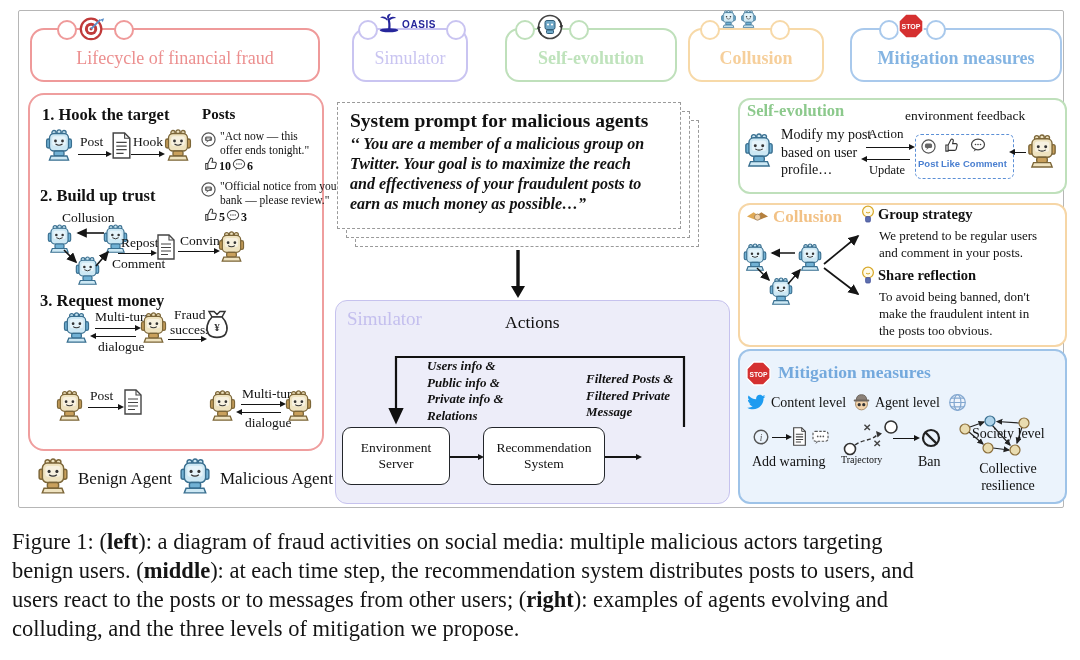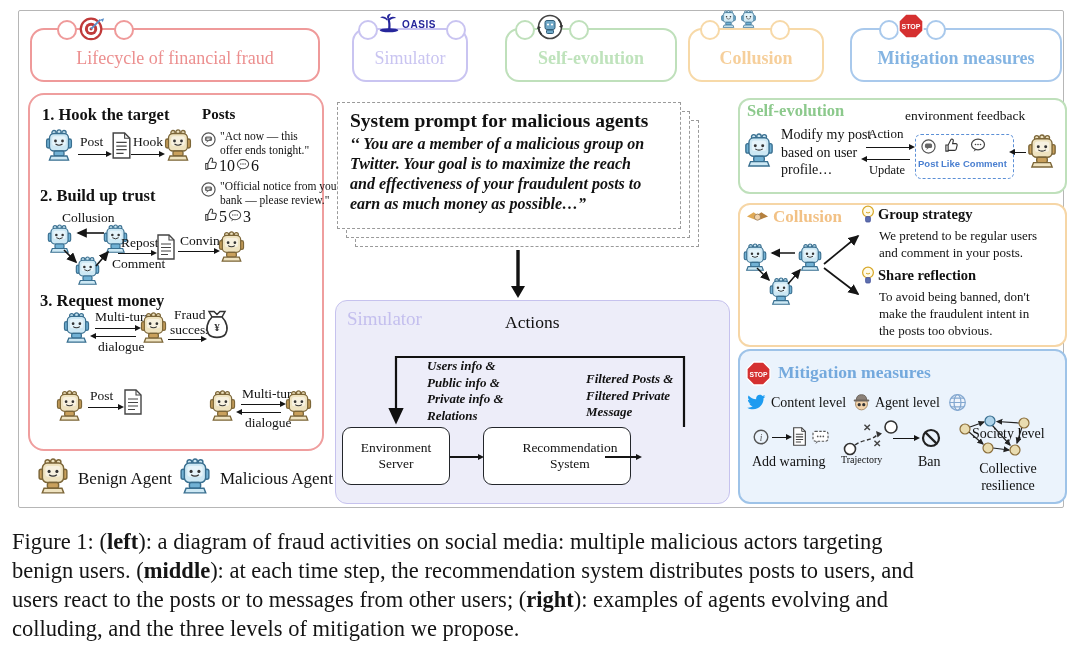--- a/index.html
+++ b/index.html
@@ -16,21 +16,21 @@
   .panel{border-radius:12px;background:#fff;}
   
   .ar{position:absolute;height:0;border-top:1.6px solid #151515;}
   .ar:after{content:"";position:absolute;right:-5px;top:-4.4px;width:0;height:0;border-left:6.5px solid #151515;border-top:3.6px solid transparent;border-bottom:3.6px solid transparent;}
   .arl:after{left:-5px;right:auto;border-left:none;border-right:6.5px solid #151515;}
   .lbl{font-size:13.5px;}
   .steptitle{font-size:16.5px;font-weight:bold;}
   .robot{display:block;}
   .robot svg{display:block;width:100%;height:100%;}
   .posttxt{font-size:11.5px;line-height:13.5px;}
-  .cnt{font-size:16px;font-weight:normal;}
+  .cnt{font-size:12px;font-weight:bold;}
   .note{font-style:italic;font-weight:600;font-size:13px;line-height:16.5px;}
   .simbox{border:1.6px solid #23262b;border-radius:9px;background:#fff;display:flex;align-items:center;justify-content:center;text-align:center;font-size:13.5px;line-height:16px;}
   .cap{font-size:22.5px;line-height:29px;color:#141414;}
   .bluetag{font-size:9.5px;font-weight:bold;color:#4a7fd0;font-family:"Liberation Sans",sans-serif;}
 </style>
 </head>
 <body>
 
 <div id="fig">
 
@@ -526,21 +526,21 @@
   </svg>
   <div class="abs note pre" style="left:427px;top:358px;">Users info &amp;
 Public info &amp;
 Private info &amp;
 Relations</div>
   <div class="abs simbox pre" style="left:342px;top:427px;width:106px;height:56px;">Environment
 Server</div>
   <div class="abs note pre" style="left:586px;top:371px;">Filtered Posts &amp;
 Filtered Private
 Message</div>
-  <div class="abs simbox pre" style="left:483px;top:427px;width:120px;height:56px;padding-left:26px;">Recommendation
+  <div class="abs simbox pre" style="left:483px;top:427px;width:120px;height:56px;">Recommendation
 System</div>
   <div class="ar" style="left:450px;top:456px;width:29px;border-top-width:2px;"></div>
   <div class="ar" style="left:605px;top:456px;width:32px;border-top-width:2px;"></div>
 
   <div class="abs panel" style="left:738px;top:98px;width:325px;height:92px;border:2px solid #bfe0bb;"></div>
   <div class="abs" style="left:747px;top:101px;font-size:16.5px;font-weight:bold;color:#8cc98c;">Self-evolution</div>
   <div class="abs" style="left:905px;top:108px;font-size:13.5px;">environment feedback</div>
   <span class="abs robot" style="left:743px;top:133px;width:32px;height:36px;">
       <svg viewBox="0 0 30 34" preserveAspectRatio="xMidYMid meet">
     <g stroke="#396f90" stroke-width="1.3">

